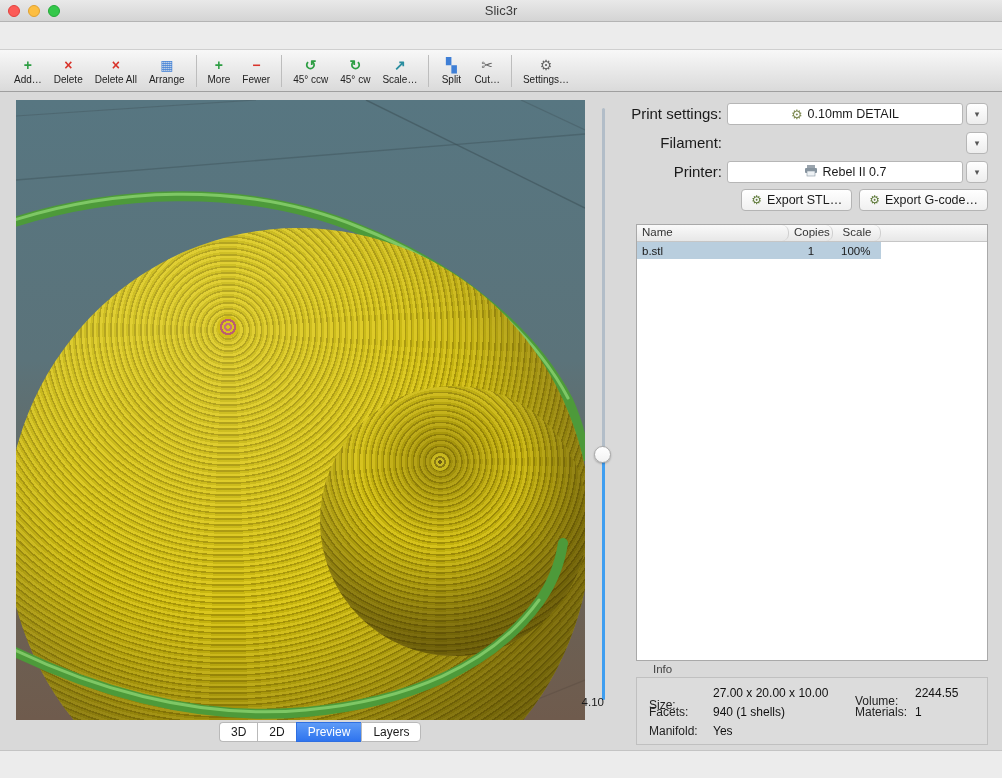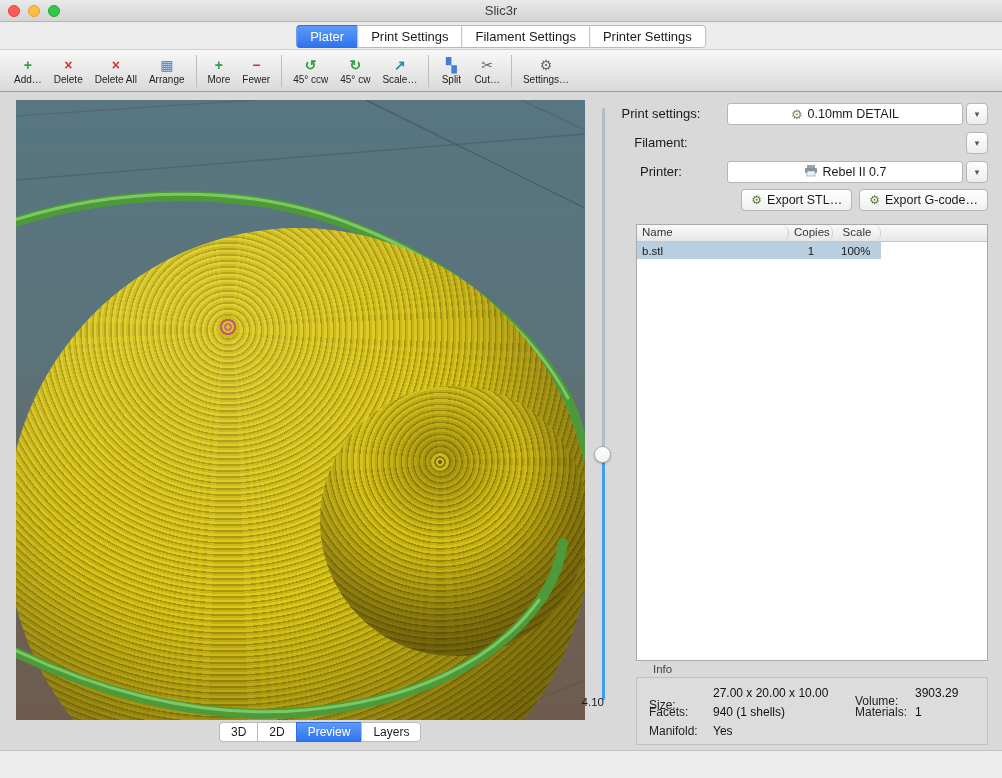--- a/index.html
+++ b/index.html
@@ -70,21 +70,21 @@
   .slider-fill { position:absolute; left:602px; top:455px; width:3px; height:245px; background:#3f9ef0; border-radius:2px; }
   .slider-thumb { position:absolute; left:594px; top:446px; width:17px; height:17px; border-radius:50%;
     background:linear-gradient(#ffffff,#f2f2f2); border:1px solid #a9a9a9; box-shadow:0 1px 2px rgba(0,0,0,0.25); }
   .slider-value { position:absolute; left:566px; top:696px; width:38px; text-align:right; font-size:11.5px; color:#1a1a1a; }
 
   
   .viewtabs { position:absolute; left:219px; top:722px; }
   .viewtabs .seg { padding:2px 11px; font-size:12px; }
 
   
-  .field-label { position:absolute; width:122px; left:600px; text-align:center; line-height:22px; font-size:13px; }
+  .field-label { position:absolute; width:122px; left:600px; text-align:right; line-height:22px; font-size:15px; }
   .combo { position:absolute; left:727px; width:236px; height:22px; background:#fff; border:1px solid #b6b6b6; border-radius:3px;
     display:flex; align-items:center; justify-content:center; gap:5px; font-size:12.5px; }
   .stepper { position:absolute; left:966px; width:22px; height:22px; background:linear-gradient(#ffffff,#ededed);
     border:1px solid #b6b6b6; border-radius:4px; display:flex; align-items:center; justify-content:center; color:#555; font-size:9px; }
   .gear { color:#7e8a52; font-size:13px; line-height:13px; }
   .row1 { top:103px; } .row2 { top:132px; } .row3 { top:161px; }
   .export-row { position:absolute; left:636px; top:189px; width:352px; display:flex; justify-content:flex-end; gap:7px; }
   .btn { height:22px; background:linear-gradient(#ffffff,#f0f0f0); border:1px solid #b4b4b4; border-radius:4px;
     padding:0 9px; font-size:12.5px; display:flex; align-items:center; gap:5px; }
   .btn .gear { color:#5f7a3a; font-size:12px; }
@@ -118,28 +118,20 @@
 
   <div class="titlebar">
     <div class="traffic">
       <span class="tl red"></span>
       <span class="tl yellow"></span>
       <span class="tl green"></span>
     </div>
     <div class="title">Slic3r</div>
   </div>
 
-  <div class="tabrow">
-    <div class="segmented">
-      <div class="seg active">Plater</div>
-      <div class="seg">Print Settings</div>
-      <div class="seg">Filament Settings</div>
-      <div class="seg">Printer Settings</div>
-    </div>
-  </div>
 
   <div class="toolbar">
     <div class="tool">
       <span class="ticon c-green">+</span>
       <span class="tlabel">Add…</span>
     </div>
     <div class="tool">
       <span class="ticon c-red">×</span>
       <span class="tlabel">Delete</span>
     </div>
@@ -277,21 +269,21 @@
       <div class="td-copies">1</div>
       <div class="td-scale">100%</div>
     </div>
   </div>
 
   <div class="info-title">Info</div>
   <div class="info-box">
     <span class="il i-size-l">Size:</span>
     <span class="iv i-size-v">27.00 x 20.00 x 10.00</span>
     <span class="il i-vol-l">Volume:</span>
-    <span class="iv i-vol-v">3903.29</span>
+    <span class="iv i-vol-v">2244.55</span>
     <span class="il i-fac-l">Facets:</span>
     <span class="iv i-fac-v">940 (1 shells)</span>
     <span class="il i-mat-l">Materials:</span>
     <span class="iv i-mat-v">1</span>
     <span class="il i-man-l">Manifold:</span>
     <span class="iv i-man-v">Yes</span>
   </div>
 
   <div class="bottom-strip"></div>
 

